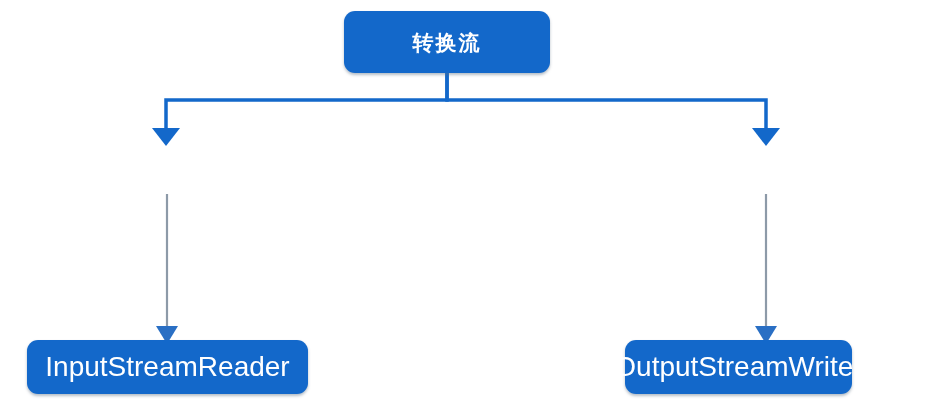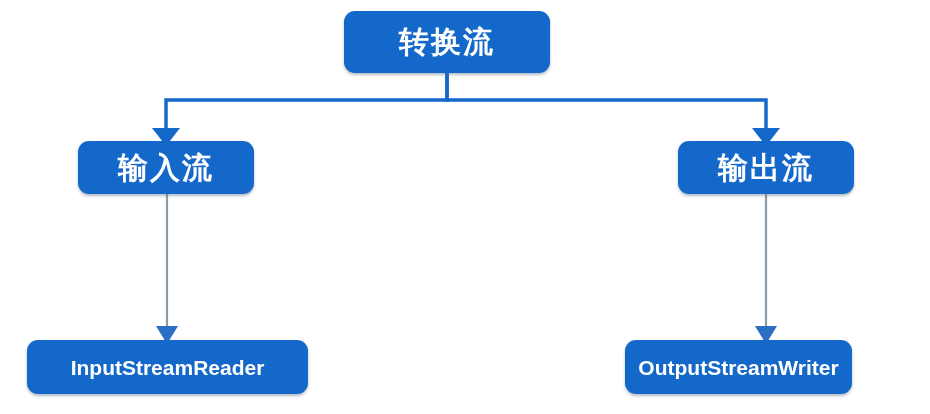--- a/index.html
+++ b/index.html
@@ -37,27 +37,27 @@
     text-align: center;
     box-shadow: 0 2px 3px rgba(90,110,130,0.45);
     z-index: 2;
   }
   .node-label {
     display: block;
     line-height: 1;
     white-space: nowrap;
   }
   .node-cn .node-label {
-    font-size: 30px;
+    font-size: 21px;
     font-weight: 700;
     letter-spacing: 2px;
   }
   .node-en .node-label {
-    font-size: 21px;
-    font-weight: 700;
+    font-size: 28px;
+    font-weight: 400;
     letter-spacing: 0px;
   }
   #node-root {
     left: 344px;
     top: 11px;
     width: 206px;
     height: 62px;
   }
   #node-input-stream {
     left: 78px;
@@ -107,27 +107,21 @@
     <g>
       <line x1="766" y1="194" x2="766" y2="328" stroke="#8d9aa8" stroke-width="2.2"></line>
       <path d="M 755 326 L 777 326 L 766 344 Z" fill="#2a6fc4"></path>
     </g>
   </svg>
 
   <div class="node node-cn" id="node-root">
     <span class="node-label">转换流</span>
   </div>
 
-  <div class="node node-cn" id="node-input-stream">
-    <span class="node-label">输入流</span>
-  </div>
 
-  <div class="node node-cn" id="node-output-stream">
-    <span class="node-label">输出流</span>
-  </div>
 
   <div class="node node-en" id="node-input-stream-reader">
     <span class="node-label">InputStreamReader</span>
   </div>
 
   <div class="node node-en" id="node-output-stream-writer">
     <span class="node-label">OutputStreamWriter</span>
   </div>
 
 </div>

